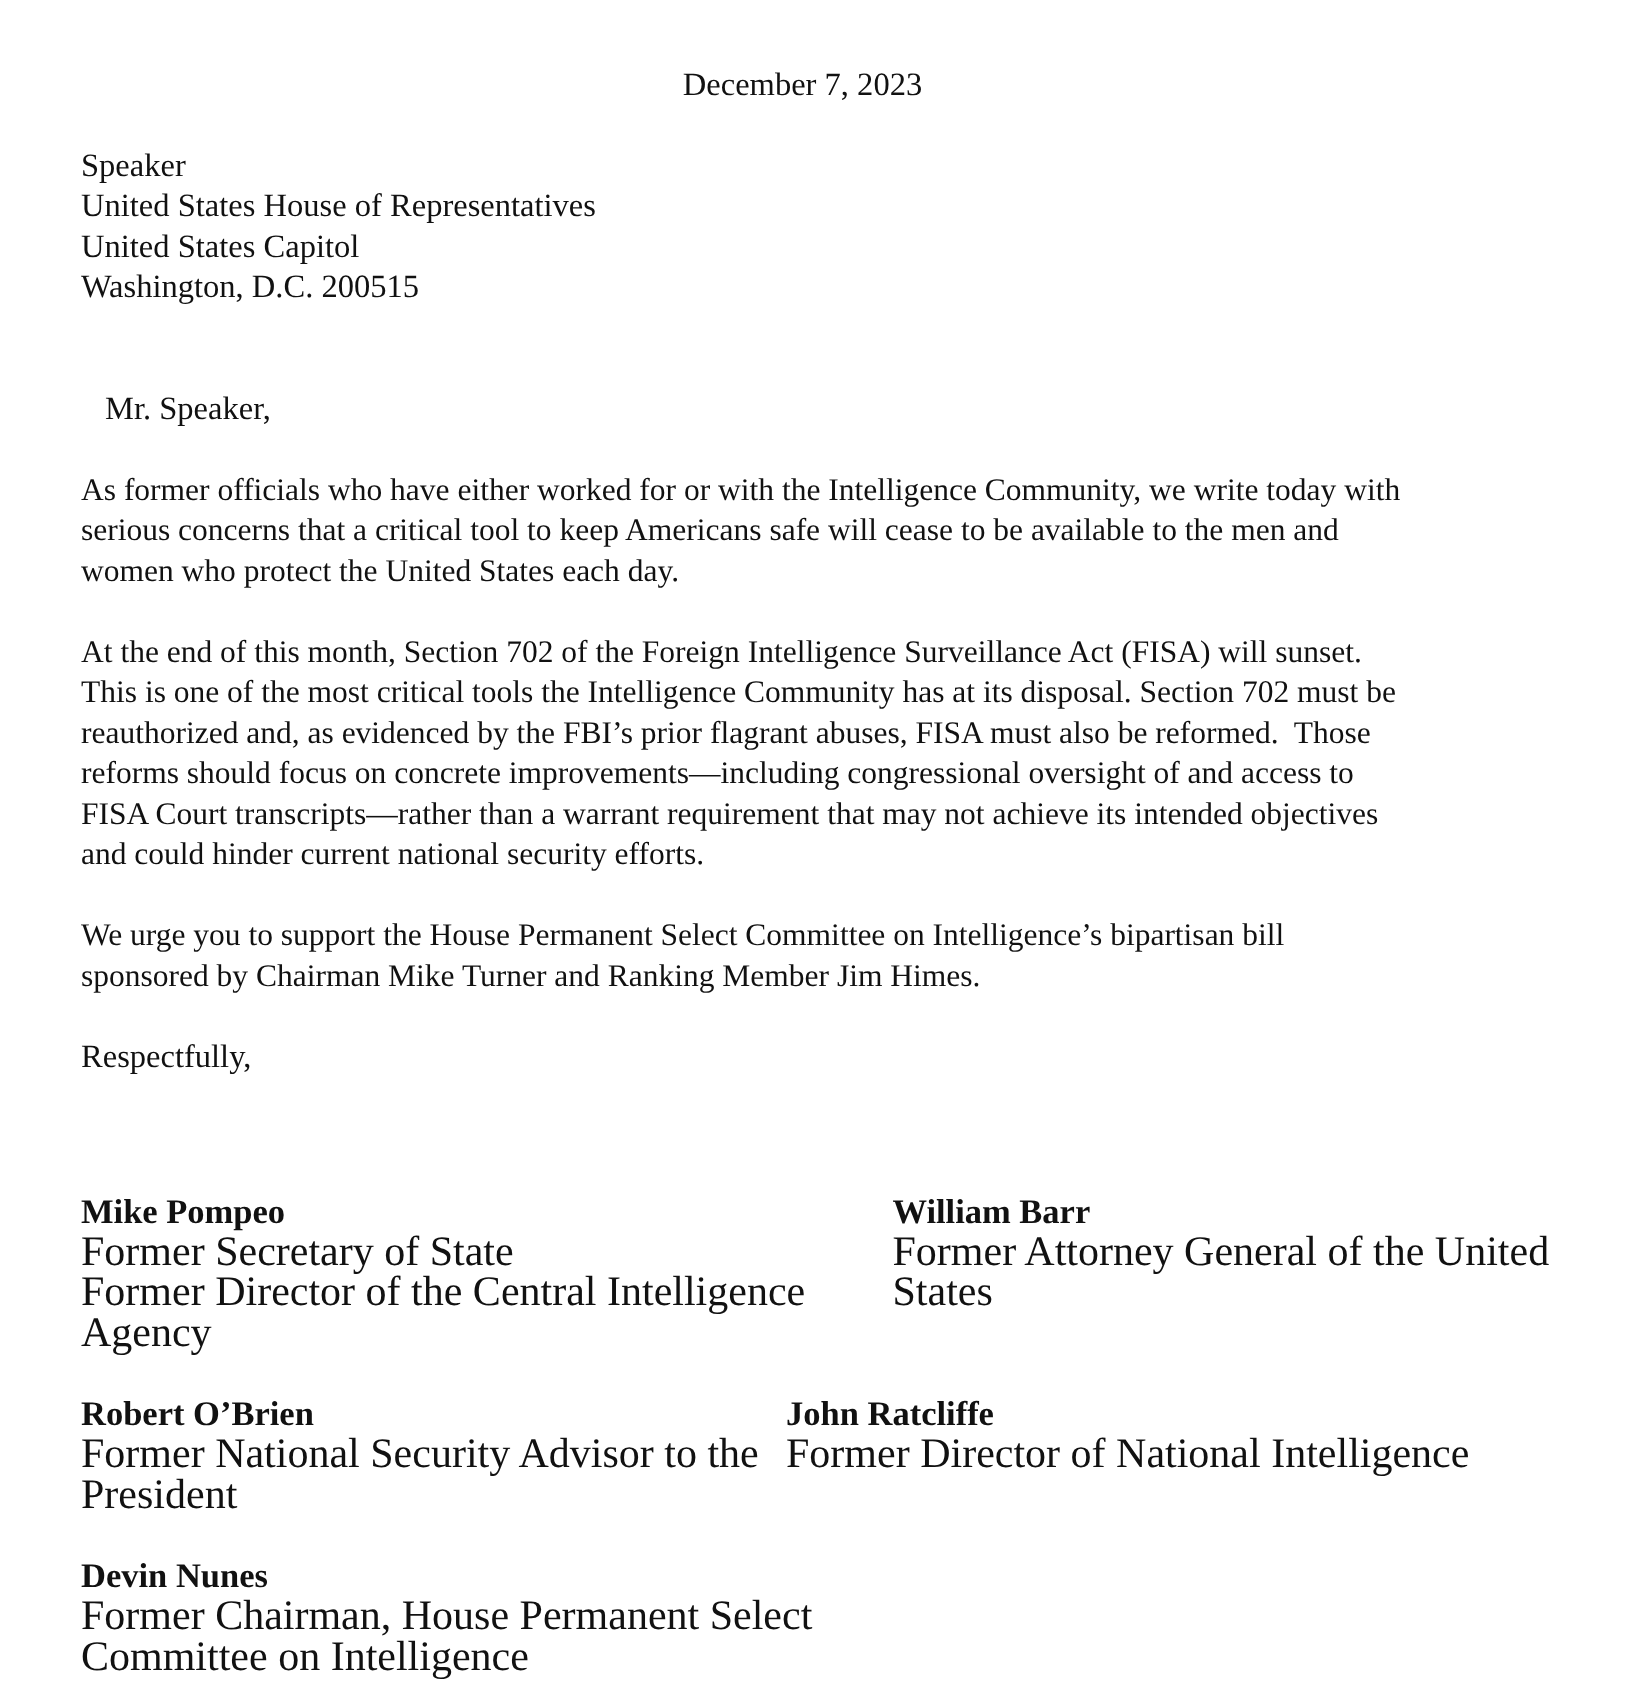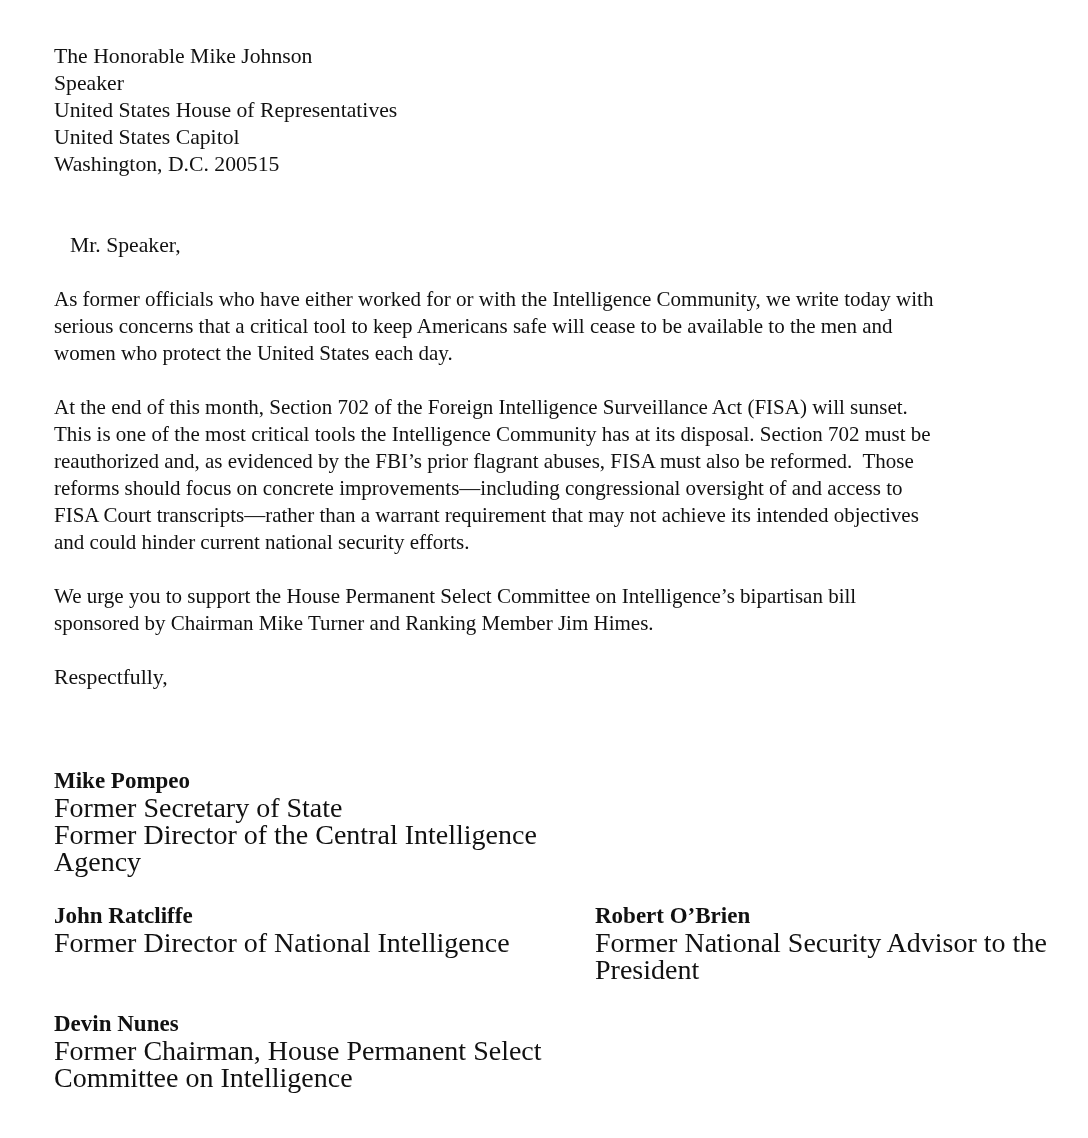--- a/index.html
+++ b/index.html
@@ -75,23 +75,23 @@
     font-size: 28px;
     line-height: 27px;
     white-space: pre-line;
   }
 </style>
 </head>
 <body>
 
 <div class="page">
 
+  <div class="date">December 7, 2023</div>
 
   <div class="address">
-    <div class="line">The Honorable Mike Johnson</div>
     <div class="line">Speaker</div>
     <div class="line">United States House of Representatives</div>
     <div class="line">United States Capitol</div>
     <div class="line">Washington, D.C. 200515</div>
   </div>
 
   <div class="salutation line">Mr. Speaker,</div>
 
   <p class="para">As former officials who have either worked for or with the Intelligence Community, we write today with
 serious concerns that a critical tool to keep Americans safe will cease to be available to the men and
@@ -109,31 +109,35 @@
 
   <div class="sig-block">
 
     <div class="sig-row">
       <div class="sig-entry sig-left">
         <div class="sig-name">Mike Pompeo</div>
         <div class="sig-title">Former Secretary of State
 Former Director of the Central Intelligence
 Agency</div>
       </div>
+      <div class="sig-entry sig-right">
+        <div class="sig-name">William Barr</div>
+        <div class="sig-title">Former Attorney General of the United States</div>
+      </div>
     </div>
 
     <div class="sig-row">
-      <div class="sig-entry sig-left">
-        <div class="sig-name">John Ratcliffe</div>
-        <div class="sig-title">Former Director of National Intelligence</div>
-      </div>
       <div class="sig-entry sig-right">
         <div class="sig-name">Robert O’Brien</div>
         <div class="sig-title">Former National Security Advisor to the
 President</div>
+      </div>
+      <div class="sig-entry sig-left">
+        <div class="sig-name">John Ratcliffe</div>
+        <div class="sig-title">Former Director of National Intelligence</div>
       </div>
     </div>
 
     <div class="sig-row">
       <div class="sig-entry sig-left">
         <div class="sig-name">Devin Nunes</div>
         <div class="sig-title">Former Chairman, House Permanent Select Committee on Intelligence</div>
       </div>
     </div>
 

